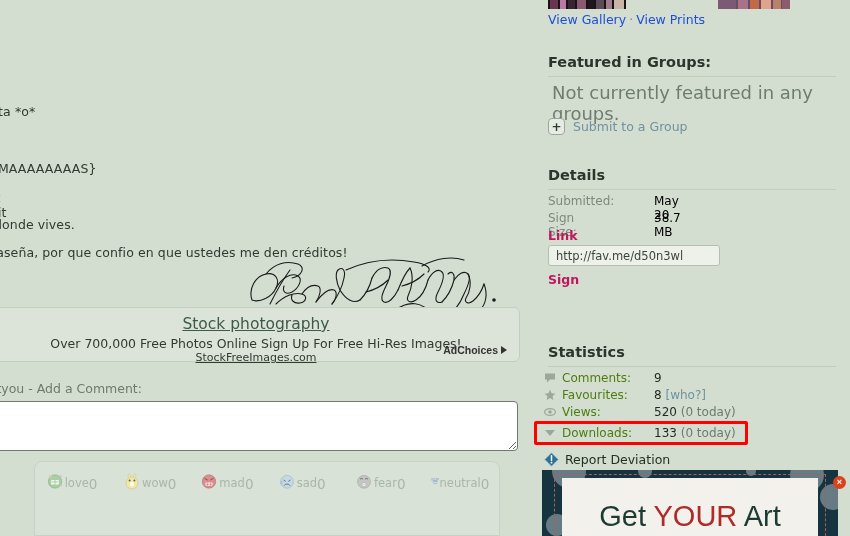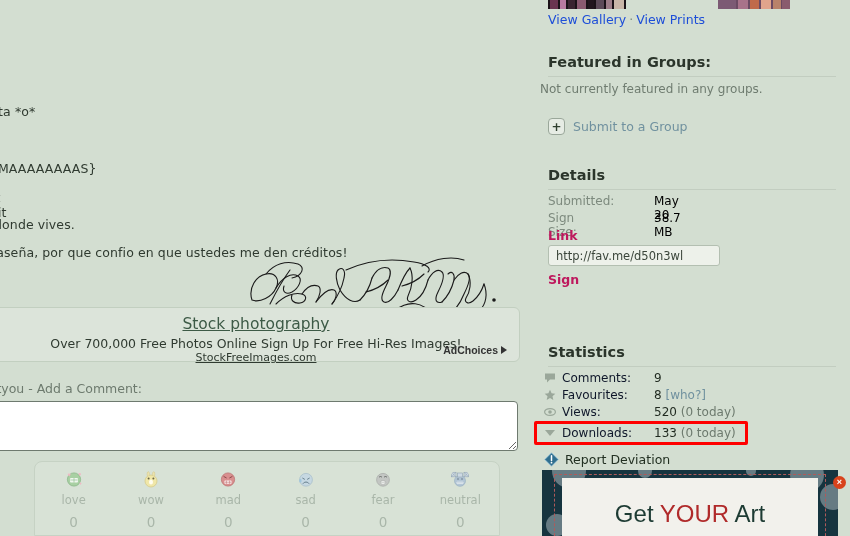--- a/index.html
+++ b/index.html
@@ -93,21 +93,21 @@
     position:absolute; left:34px; top:461px;
     width:466px; height:75px;
     background:#d8e2d6;
     border:1px solid #c6d2c4;
     border-top-left-radius:8px; border-top-right-radius:8px;
     display:flex; justify-content:space-around; align-items:flex-start;
     padding-top:7px;
   }
   .emotion{
     width:58px;
-    display:flex; flex-direction:column; align-items:center;
+    display:flex; flex-direction:row; align-items:center;
     cursor:pointer;
   }
   .emo-face{
     width:20px;height:20px;border-radius:50%;
     position:relative;
     display:block;
   }
   .emo-label{
     margin-top:4px;
     font-size:11.5px;
@@ -142,22 +142,22 @@
     position:absolute; left:18px;
     font-family:"DejaVu Sans", sans-serif;
     font-size:14.5px; font-weight:bold;
     color:#2b352b;
   }
   .section-rule{
     position:absolute; left:18px; width:288px; height:1px;
     background:#c2cdc0;
   }
   .muted-line{
-    position:absolute; left:10px;
-    font-size:12px; color:#6f7c70;
+    position:absolute; left:22px;
+    font-size:18px; color:#6f7c70;
   }
 
   
   #submit-group{ position:absolute; left:18px; top:118px; display:flex; align-items:center; gap:8px; }
   #plus-btn{
     width:17px;height:17px;
     background:#e6ece4;
     border:1px solid #9aa79a;
     border-radius:4px;
     display:flex;align-items:center;justify-content:center;
@@ -185,21 +185,21 @@
     color:#3a453a;
     padding:0 0 0 7px;
     line-height:19px;
     font-family:"DejaVu Sans", sans-serif;
     outline:none;
   }
 
   
   .stat-row{ position:absolute; left:14px; font-size:12px; height:15px; }
   .stat-icon{ position:absolute; left:0; top:1px; width:12px; height:12px; }
-  .stat-label{ position:absolute; left:18px; color:#0f172a; }
+  .stat-label{ position:absolute; left:18px; color:#4d7c0f; }
   .stat-value{ position:absolute; left:110px; color:#1f291f; white-space:nowrap; }
   .stat-value .lnk{ color:#70919f; }
   .stat-value .dim{ color:#6d7a6e; }
 
   #downloads-highlight{
     position:absolute;
     left:4px; top:421px;
     width:214px; height:24px;
     border:3px solid #ff0000;
     border-radius:2px;
@@ -228,21 +228,21 @@
   }
   #ad-right-dash{
     position:absolute; left:12px; top:4px;
     width:272px; height:72px;
     border:1px dashed #b05a5a;
   }
   #ad-right-text{
     position:absolute; left:0; width:256px; top:22px;
     text-align:center;
     font-family:"Liberation Sans", sans-serif;
-    font-size:24px;
+    font-size:29px;
     color:#1d3b33;
     white-space:nowrap;
   }
   #ad-right-text .hl{ color:#b02a2a; }
   .blob{ position:absolute; border-radius:50%; background:rgba(200,210,215,0.45); }
 
   #ad-close{
     position:absolute; right:4px; top:476px;
     width:13px; height:13px; border-radius:50%;
     background:#d8431c;

